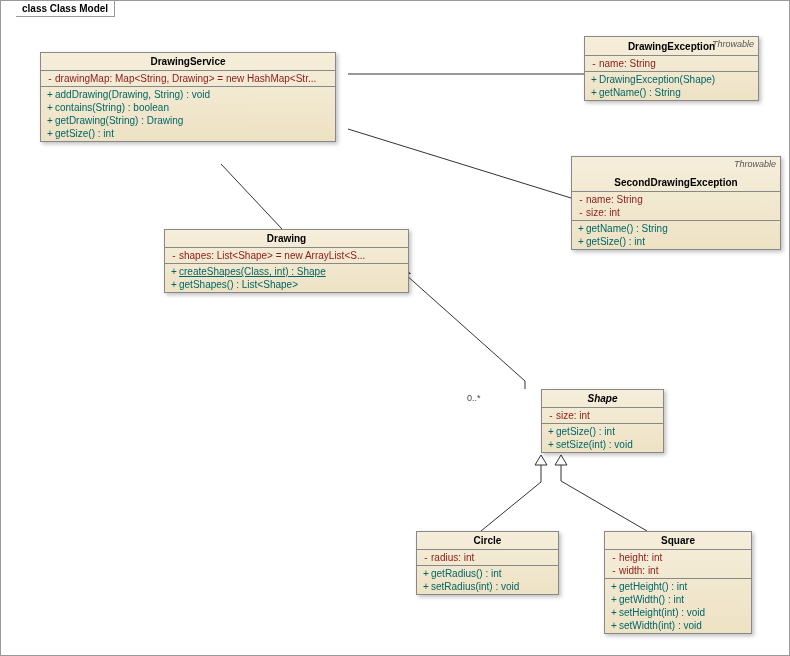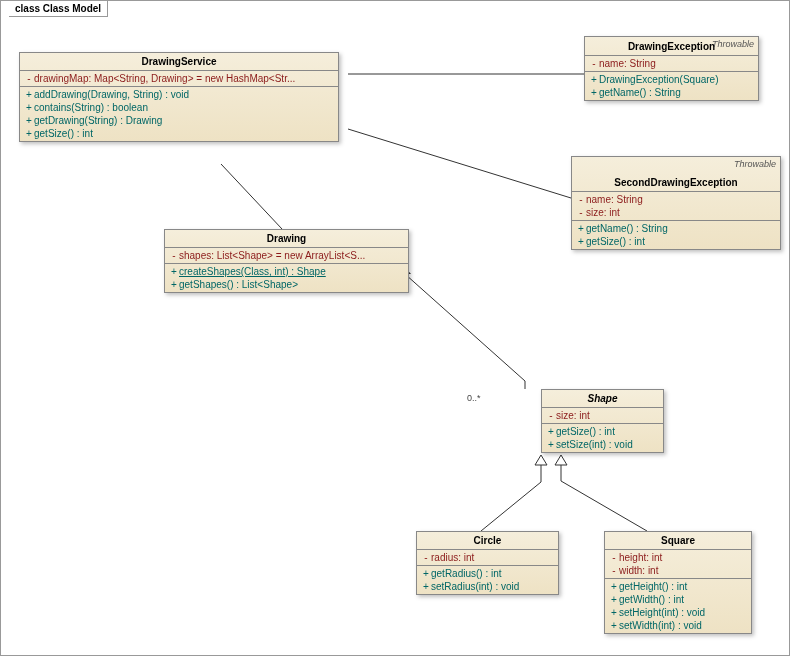--- a/index.html
+++ b/index.html
@@ -1,18 +1,18 @@
 <!DOCTYPE html>
 <html><head>
 <meta charset="utf-8">
 <style>
   * { box-sizing: border-box; }
   body { margin:0; padding:0; font-family: Arial, sans-serif; font-size:10px; background:#fff; }
   .canvas { position:relative; width:790px; height:656px; border:1px solid #999; }
-  .title-tab { position:absolute; top:0; left:8px; border:1px solid #999; border-top:none; border-left:none; padding:2px 6px; font-weight:bold; font-size:10px; background:#fff; }
+  .title-tab { position:absolute; top:0; left:15px; border:1px solid #999; border-top:none; border-left:none; padding:2px 6px; font-weight:bold; font-size:10px; background:#fff; }
   .class-box { position:absolute; border:1px solid #888; background:linear-gradient(to bottom,#f5eedb,#eee2c4); box-shadow:2px 2px 4px rgba(0,0,0,0.25); }
   .class-name { text-align:center; font-weight:bold; padding:3px 4px; border-bottom:1px solid #888; }
   .stereo { position:absolute; top:2px; right:4px; font-style:italic; font-size:9px; color:#555; }
   .section { border-bottom:1px solid #888; padding:1px 0; }
   .section:last-child { border-bottom:none; }
   .row { padding:1px 4px; white-space:nowrap; overflow:hidden; text-overflow:ellipsis; color:#006666; }
   .attr { color:#8b1a1a; }
   .vis { display:inline-block; width:10px; text-align:center; color:#006666; }
   .attr .vis { color:#8b1a1a; }
   .static { text-decoration:underline; }
@@ -38,41 +38,41 @@
 
     <path d="M 480 530 L 540 481 L 540 462" stroke="#333" stroke-width="1" fill="none"></path>
     <polygon points="540,454 534,464 546,464" fill="#fff" stroke="#333"></polygon>
 
     <path d="M 646 530 L 560 480 L 560 462" stroke="#333" stroke-width="1" fill="none"></path>
     <polygon points="560,454 554,464 566,464" fill="#fff" stroke="#333"></polygon>
   </svg>
 
   <div class="mlabel" style="left:466px; top:392px;">0..*</div>
 
-  <div class="class-box" style="left:18px; top:51px; width:320px;">
+  <div class="class-box" style="left:39px; top:51px; width:296px;">
     <div class="class-name">DrawingService</div>
     <div class="section">
       <div class="row attr"><span class="vis">-</span><span>drawingMap:  Map&lt;String, Drawing&gt; = new HashMap&lt;Str...</span></div>
     </div>
     <div class="section">
       <div class="row"><span class="vis">+</span><span>addDrawing(Drawing, String) : void</span></div>
       <div class="row"><span class="vis">+</span><span>contains(String) : boolean</span></div>
       <div class="row"><span class="vis">+</span><span>getDrawing(String) : Drawing</span></div>
       <div class="row"><span class="vis">+</span><span>getSize() : int</span></div>
     </div>
   </div>
 
   <div class="class-box" style="left:583px; top:35px; width:175px;">
     <div class="class-name" style="padding-top:4px;">DrawingException</div>
     <div class="stereo">Throwable</div>
     <div class="section">
       <div class="row attr"><span class="vis">-</span><span>name:  String</span></div>
     </div>
     <div class="section">
-      <div class="row"><span class="vis">+</span><span>DrawingException(Square)</span></div>
+      <div class="row"><span class="vis">+</span><span>DrawingException(Shape)</span></div>
       <div class="row"><span class="vis">+</span><span>getName() : String</span></div>
     </div>
   </div>
 
   <div class="class-box" style="left:570px; top:155px; width:210px;">
     <div class="class-name" style="padding-top:20px;">SecondDrawingException</div>
     <div class="stereo">Throwable</div>
     <div class="section">
       <div class="row attr"><span class="vis">-</span><span>name:  String</span></div>
       <div class="row attr"><span class="vis">-</span><span>size:  int</span></div>

